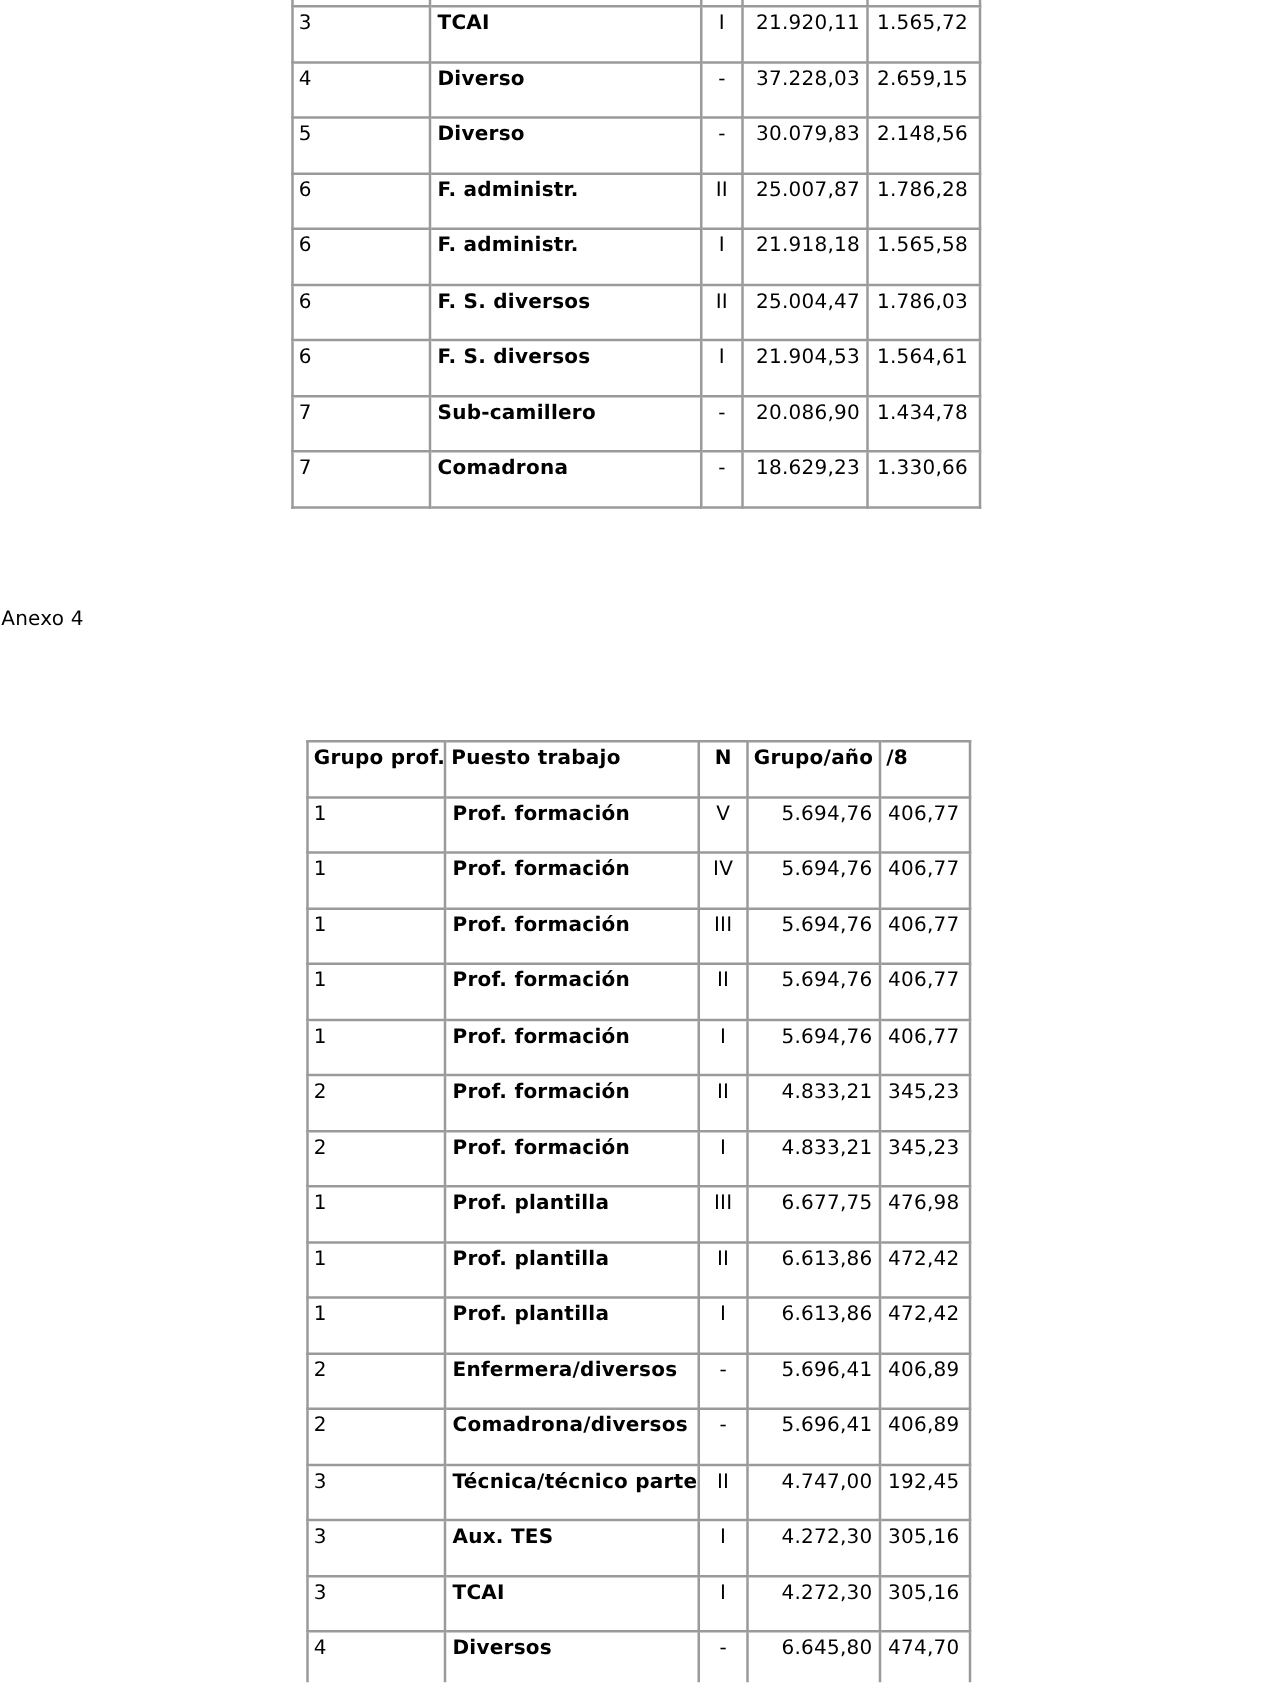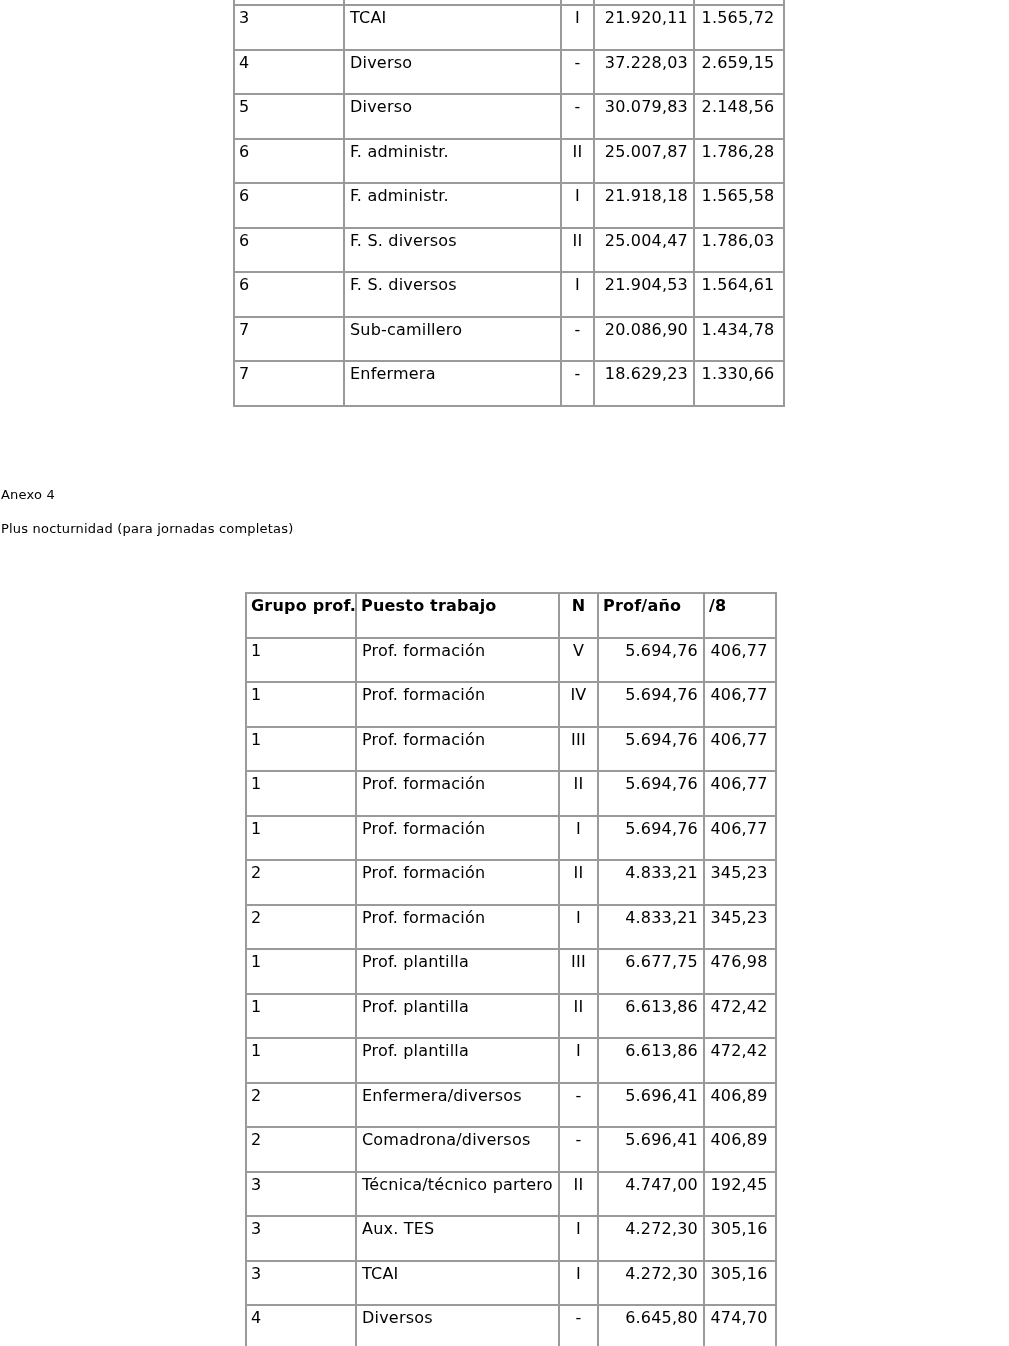--- a/index.html
+++ b/index.html
@@ -28,42 +28,42 @@
     vertical-align: top;
     height: 40.5px;
     padding: 2px 4px 0 4px;
     overflow: hidden;
     white-space: nowrap;
     font-weight: normal;
     font-size: 16px;
   }
   .doc-table th { font-weight: bold; text-align: left; }
   .doc-table td.c-grupo { text-align: left; padding-left: 4px; }
-  .doc-table td.c-puesto { text-align: left; padding-left: 5px; }
+  .doc-table td.c-puesto { text-align: left; padding-left: 5px; font-weight: bold; }
   .doc-table td.c-n, .doc-table th.c-n { text-align: center; padding-left: 1px; padding-right: 1px; }
   .doc-table td.c-total { text-align: right; padding-right: 5px; }
   .doc-table td.c-per14 { text-align: center; padding-right: 6px; }
   .doc-table tr.partial-row td { height: 36px; }
   #table1-wrap {
     position: absolute;
     left: 233px;
     top: -36px;
   }
   #table1 { width: 550px; }
   #table2-wrap {
     position: absolute;
     left: 245px;
     top: 592px;
   }
   #table2 { width: 530px; }
   .heading {
     position: absolute;
     left: 1px;
     white-space: nowrap;
-    font-size: 13px;
+    font-size: 16px;
     line-height: 20px;
   }
   #anexo-title { top: 485px; }
   #anexo-subtitle { top: 519px; }
 </style>
 </head>
 <body>
 
 <div id="page">
 
@@ -135,47 +135,46 @@
           </tr>
           <tr>
             <td class="c-grupo">7</td>
             <td class="c-puesto">Sub-camillero</td>
             <td class="c-n">-</td>
             <td class="c-total">20.086,90</td>
             <td class="c-per14">1.434,78</td>
           </tr>
           <tr>
             <td class="c-grupo">7</td>
-            <td class="c-puesto">Enfermera</td>
+            <td class="c-puesto">Comadrona</td>
             <td class="c-n">-</td>
             <td class="c-total">18.629,23</td>
             <td class="c-per14">1.330,66</td>
           </tr>
         </tbody>
     </table>
   </div>
 
   <div id="anexo-title" class="heading">Anexo 4</div>
-  <div id="anexo-subtitle" class="heading">Plus nocturnidad (para jornadas completas)</div>
 
   <div id="table2-wrap">
     <table id="table2" class="doc-table">
       <colgroup>
         <col style="width:110px">
         <col style="width:203px">
         <col style="width:39px">
         <col style="width:106px">
         <col style="width:72px">
       </colgroup>
       <thead>
         <tr>
           <th class="c-grupo">Grupo prof.</th>
           <th class="c-puesto">Puesto trabajo</th>
           <th class="c-n">N</th>
-          <th class="c-total">Prof/año</th>
+          <th class="c-total">Grupo/año</th>
           <th class="c-per14">/8</th>
         </tr>
       </thead>
       <tbody id="table2-body">
           <tr>
             <td class="c-grupo">1</td>
             <td class="c-puesto">Prof. formación</td>
             <td class="c-n">V</td>
             <td class="c-total">5.694,76</td>
             <td class="c-per14">406,77</td>

